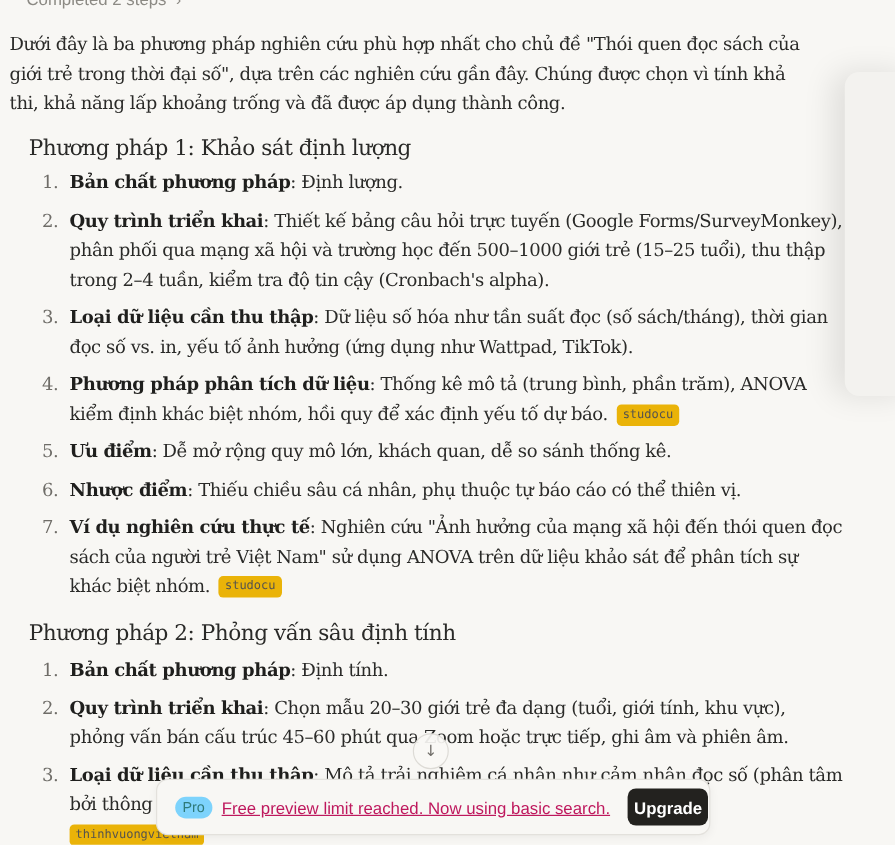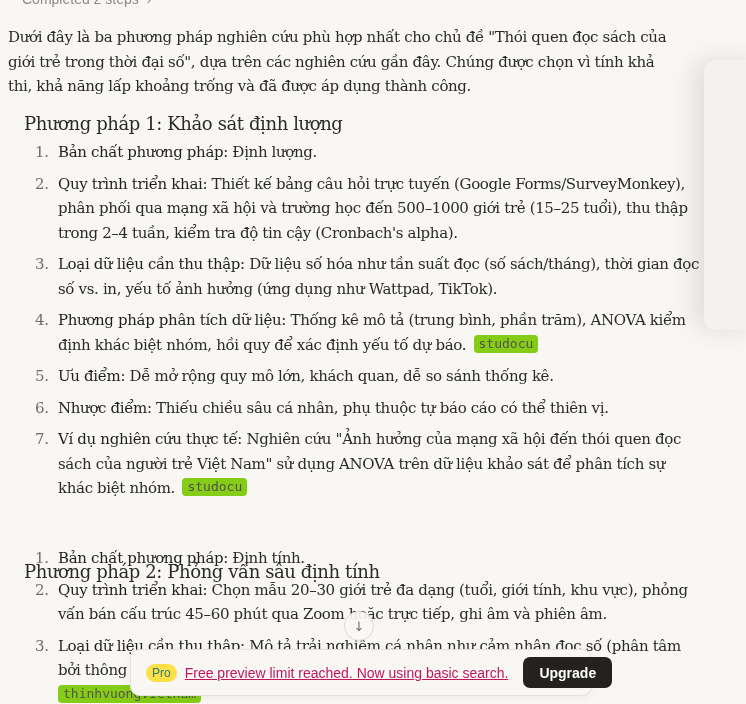--- a/index.html
+++ b/index.html
@@ -60,29 +60,29 @@
       line-height: 24.5px;
       letter-spacing: -0.35px;
       margin-bottom: 7px;
     }
     ol li .num {
       position: absolute;
       left: 13px;
       top: 0;
       color: #6f6d68;
     }
-    ol li b { font-weight: normal; color: #1f1f1d; }
+    ol li b { font-weight: bold; color: #1f1f1d; }
     .src {
       display: inline-block;
       font-family: "DejaVu Sans Mono", "Liberation Mono", monospace;
-      font-size: 13px;
+      font-size: 10px;
       letter-spacing: 0;
       line-height: 14px;
       padding: 2px 5px;
-      background: #84cc16;
+      background: #eab308;
       color: #55534e;
       border-radius: 4px;
       vertical-align: 2px;
       margin-left: 3px;
     }
     .side-panel {
       position: absolute;
       right: -20px;
       top: 60px;
       width: 62px;
@@ -116,21 +116,21 @@
       border: 1px solid #e3e1dc;
       border-radius: 10px;
       background: #f8f7f4;
       box-shadow: 0 2px 8px rgba(0,0,0,0.05);
       display: flex;
       align-items: center;
       font-family: "Liberation Sans", "DejaVu Sans", sans-serif;
     }
     .toast .pro {
       margin-left: 15px;
-      background: #fde047;
+      background: #7dd3fc;
       color: #2f7a78;
       font-size: 12px;
       padding: 2px 6px;
       border-radius: 9px;
     }
     .toast .msg {
       margin-left: 8px;
       font-size: 14px;
       color: #be185d;
       white-space: nowrap;
@@ -138,21 +138,21 @@
     }
     .toast .upgrade {
       margin-left: 15px;
       background: #23221f;
       color: #ffffff;
       font-weight: bold;
       font-size: 14px;
       border: none;
       border-radius: 7px;
       height: 31px;
-      padding: 0 16px;
+      padding: 0 5px;
       font-family: "Liberation Sans", "DejaVu Sans", sans-serif;
     }
   </style>
 </head>
 <body>
 
 <div class="side-panel"></div>
 
 <div class="steps">
   <span>Completed 2 steps</span>
@@ -188,21 +188,21 @@
     <span class="num">6.</span>
     <b>Nhược điểm</b><span>: Thiếu chiều sâu cá nhân, phụ thuộc tự báo cáo có thể thiên vị.</span>
   </li>
   <li>
     <span class="num">7.</span>
     <b>Ví dụ nghiên cứu thực tế</b><span>: Nghiên cứu "Ảnh hưởng của mạng xã hội đến thói quen đọc sách của người trẻ Việt Nam" sử dụng ANOVA trên dữ liệu khảo sát để phân tích sự khác biệt nhóm.</span>
     <span class="src">studocu</span>
   </li>
 </ol>
 
-<h3 style="top:517px;margin-top:44px;">Phương pháp 2: Phỏng vấn sâu định tính</h3>
+<h3 style="top:517px;">Phương pháp 2: Phỏng vấn sâu định tính</h3>
 <ol style="top:546px;">
   <li>
     <span class="num">1.</span>
     <b>Bản chất phương pháp</b><span>: Định tính.</span>
   </li>
   <li>
     <span class="num">2.</span>
     <b>Quy trình triển khai</b><span>: Chọn mẫu 20–30 giới trẻ đa dạng (tuổi, giới tính, khu vực), phỏng vấn bán cấu trúc 45–60 phút qua Zoom hoặc trực tiếp, ghi âm và phiên âm.</span>
   </li>
   <li>

